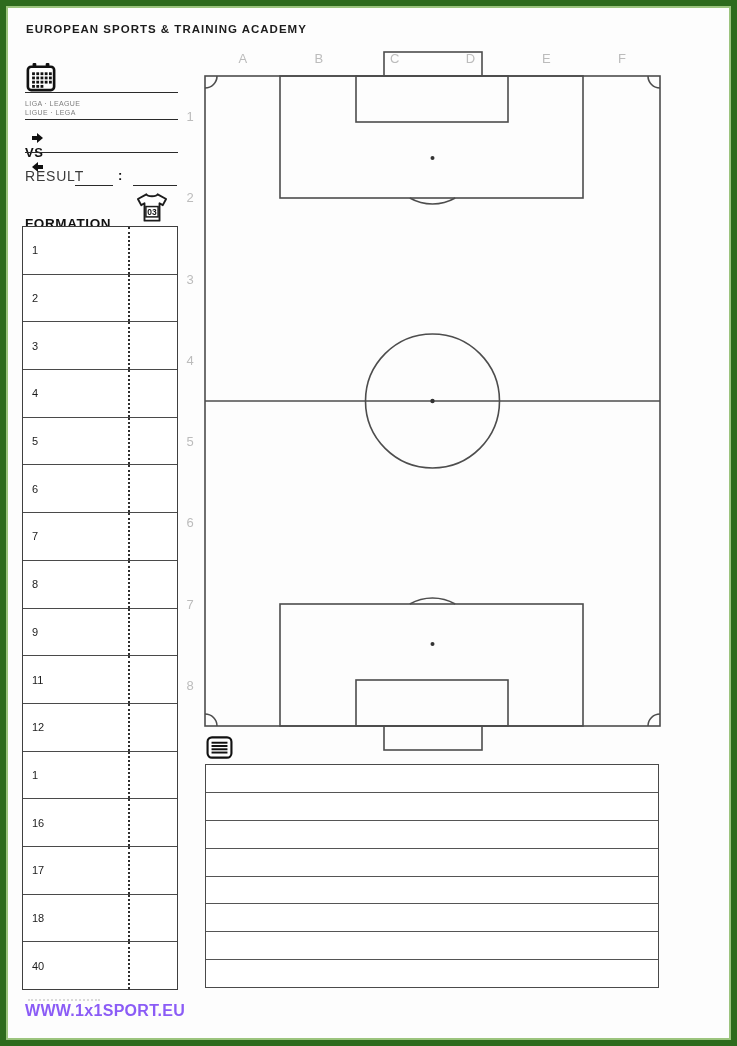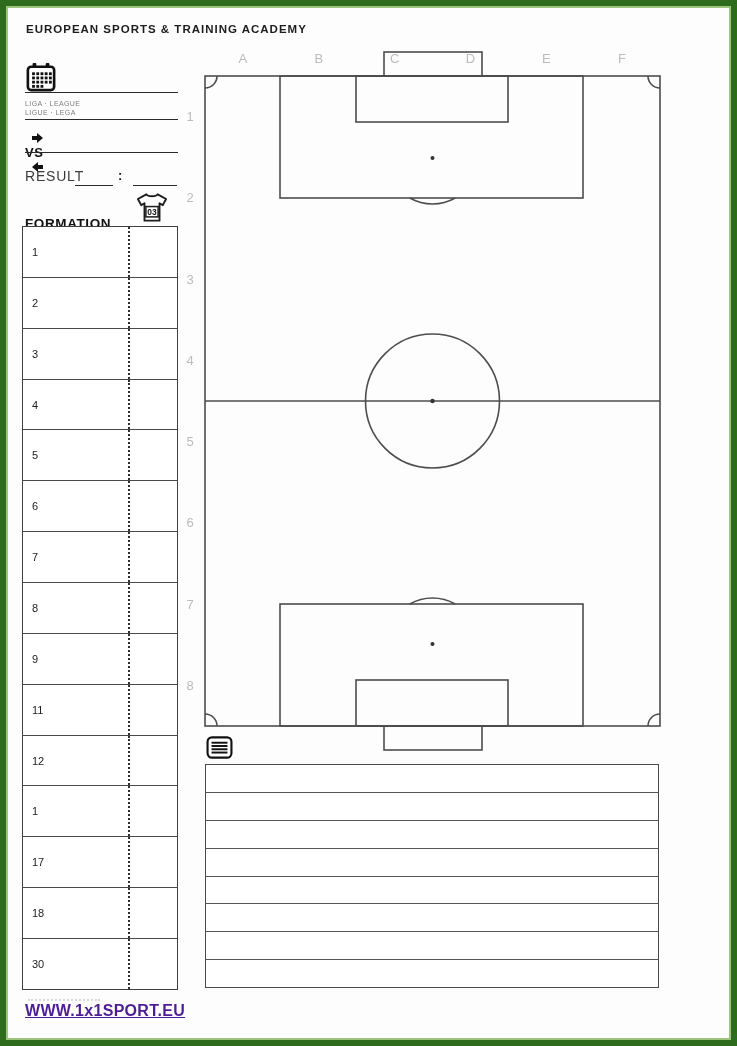--- a/index.html
+++ b/index.html
@@ -52,21 +52,21 @@
   .row-labels span { flex:1; display:flex; align-items:center; justify-content:center; font-size:13px; color:#bcbcbc; font-weight:500; }
 
   
   .notes-icon { left:206px; top:736px; }
   .notes-box { left:205px; top:764px; width:454px; height:224px; border:1.5px solid #4a4a4a; display:flex; flex-direction:column; background:#fff; }
   .note-line { flex:1; border-bottom:1px solid #555; }
   .note-line:last-child { border-bottom:none; }
 
   
   .watermark-dots { left:28px; top:999px; width:72px; border-top:2px dotted #d9d9d9; height:0; }
-  .footer-url { left:25px; top:1002px; font-size:16px; font-weight:bold; letter-spacing:0.3px; color:#4c1d95;text-decoration:underline; }
+  .footer-url { left:25px; top:1002px; font-size:16px; font-weight:bold; letter-spacing:0.3px; color:#8b5cf6; }
 </style>
 </head>
 <body>
 
 <div class="frame-outer"></div>
 <div class="frame-inner"></div>
 
 <div class="abs brand">EUROPEAN SPORTS &amp; TRAINING ACADEMY</div>
 
 <svg class="abs" style="left:25px;top:62px;" width="32" height="30" viewBox="0 0 34 32">
@@ -185,34 +185,38 @@
       <span class="f-dots"></span>
     </div>
 
 
     <div class="f-row">
       <span class="f-num">1</span>
       <span class="f-dots"></span>
     </div>
 
 
+    <div class="f-row">
+      <span class="f-num">16</span>
+      <span class="f-dots"></span>
+    </div>
 
     <div class="f-row">
       <span class="f-num">17</span>
       <span class="f-dots"></span>
     </div>
 
     <div class="f-row">
       <span class="f-num">18</span>
       <span class="f-dots"></span>
     </div>
 
 
     <div class="f-row">
-      <span class="f-num">30</span>
+      <span class="f-num">40</span>
       <span class="f-dots"></span>
     </div>
   </div>
 
 <div class="abs col-labels">
 
 <span>A</span>
     <span>B</span>
     <span>C</span>
     <span>D</span>

